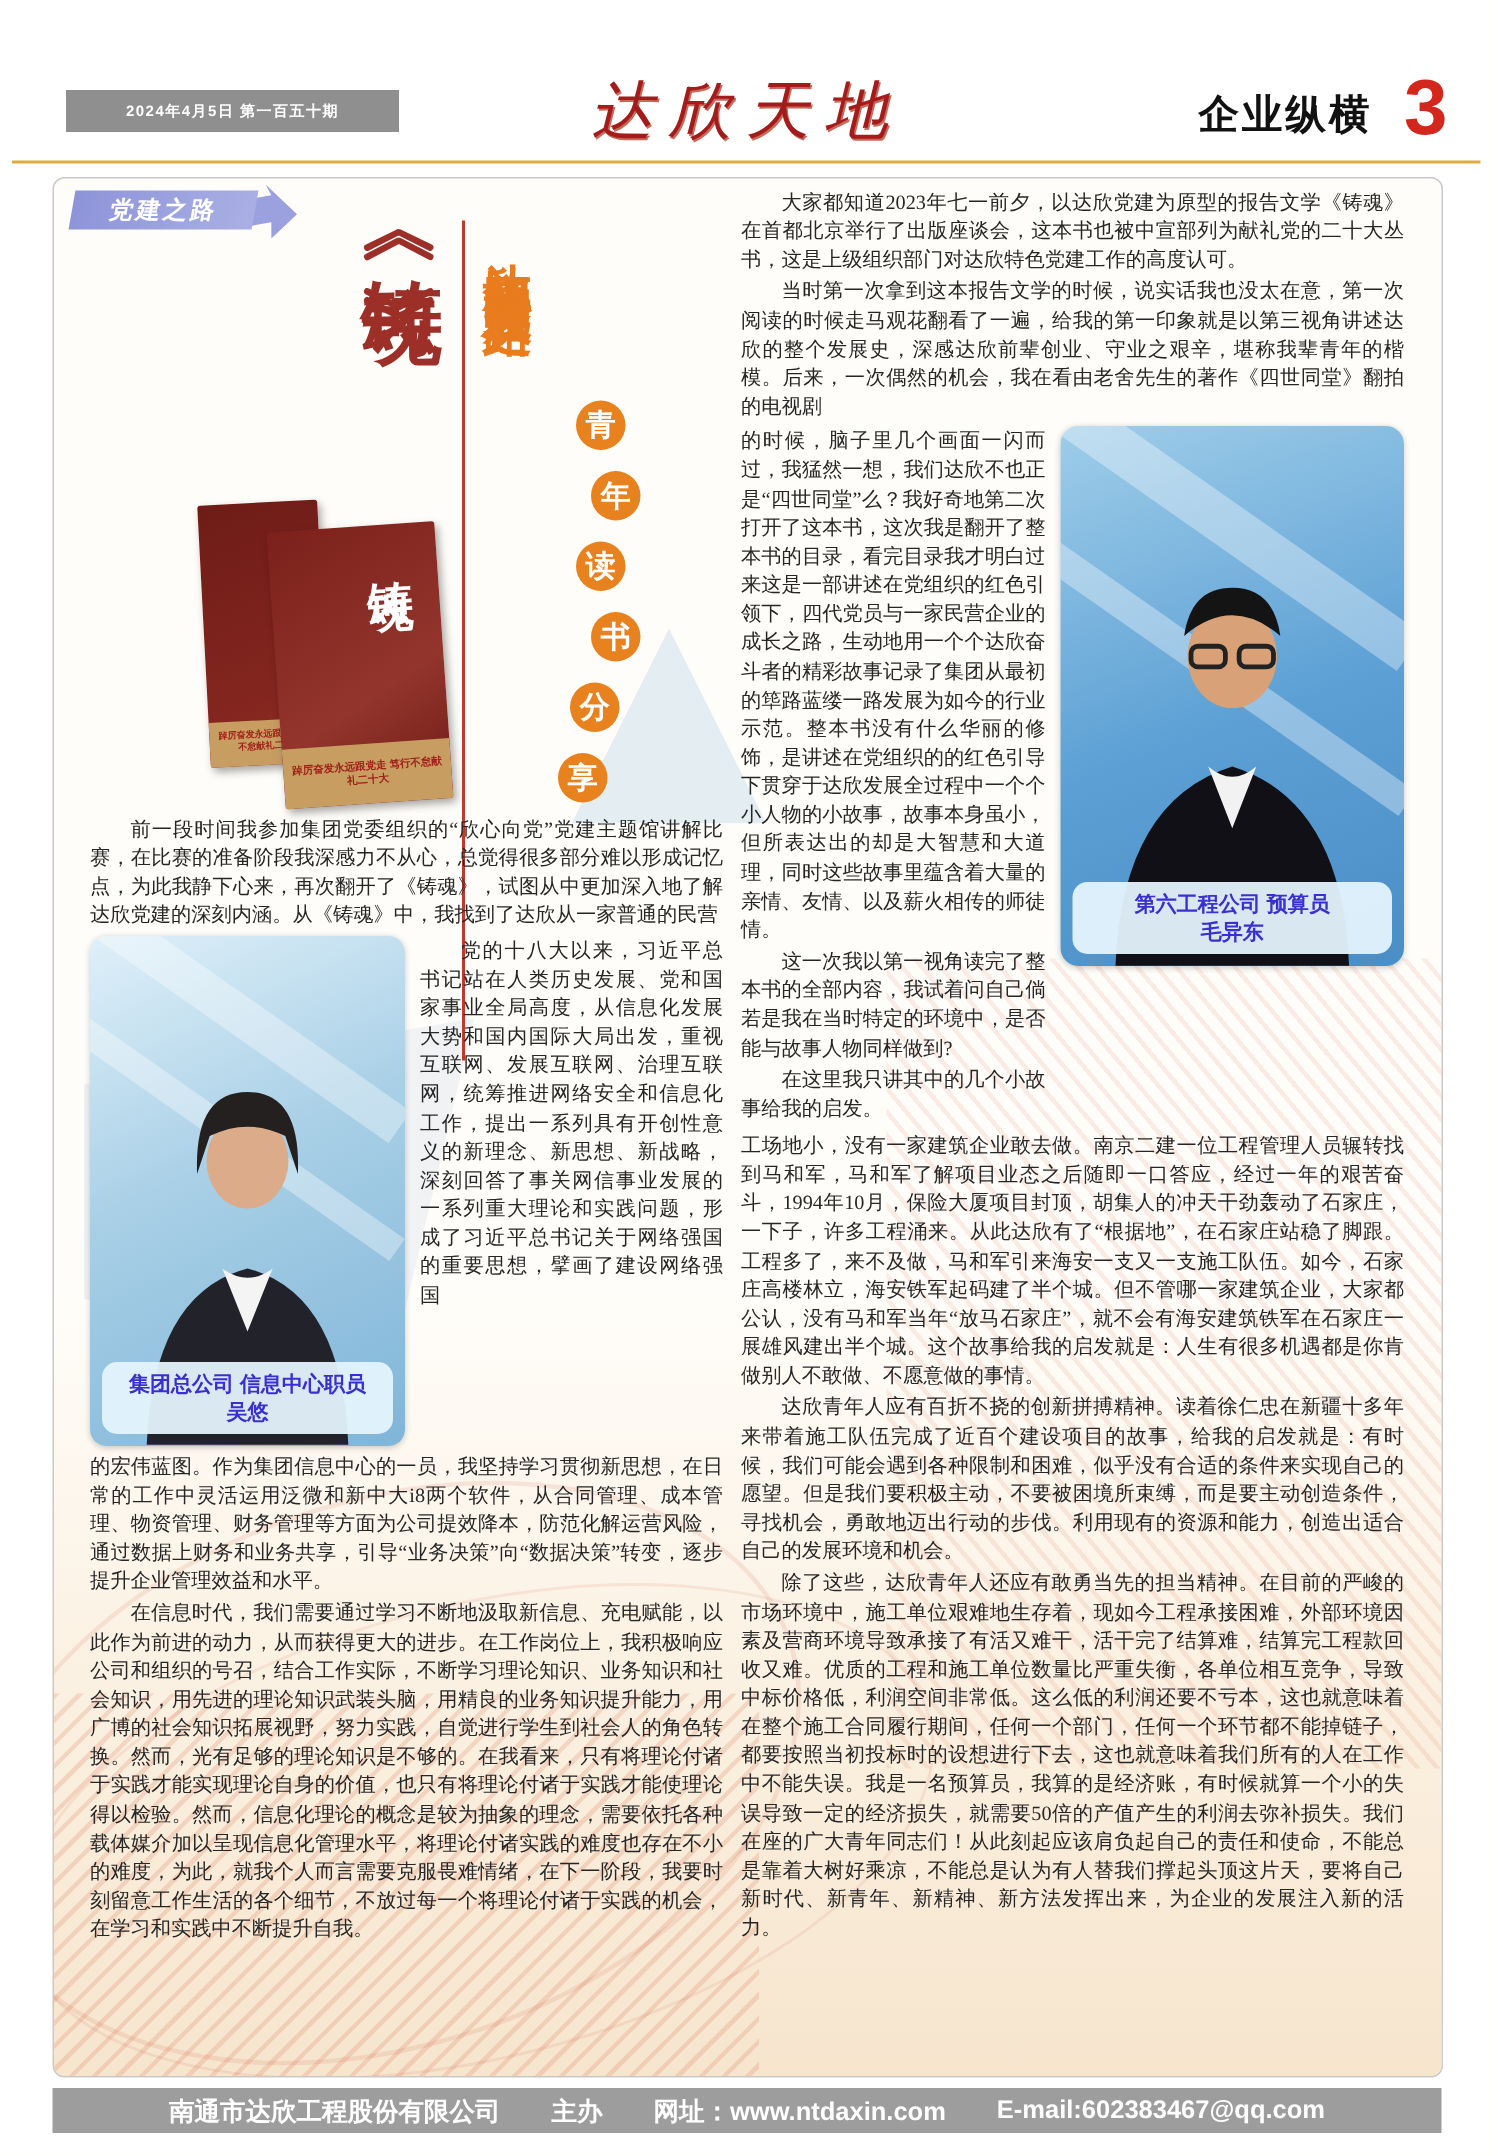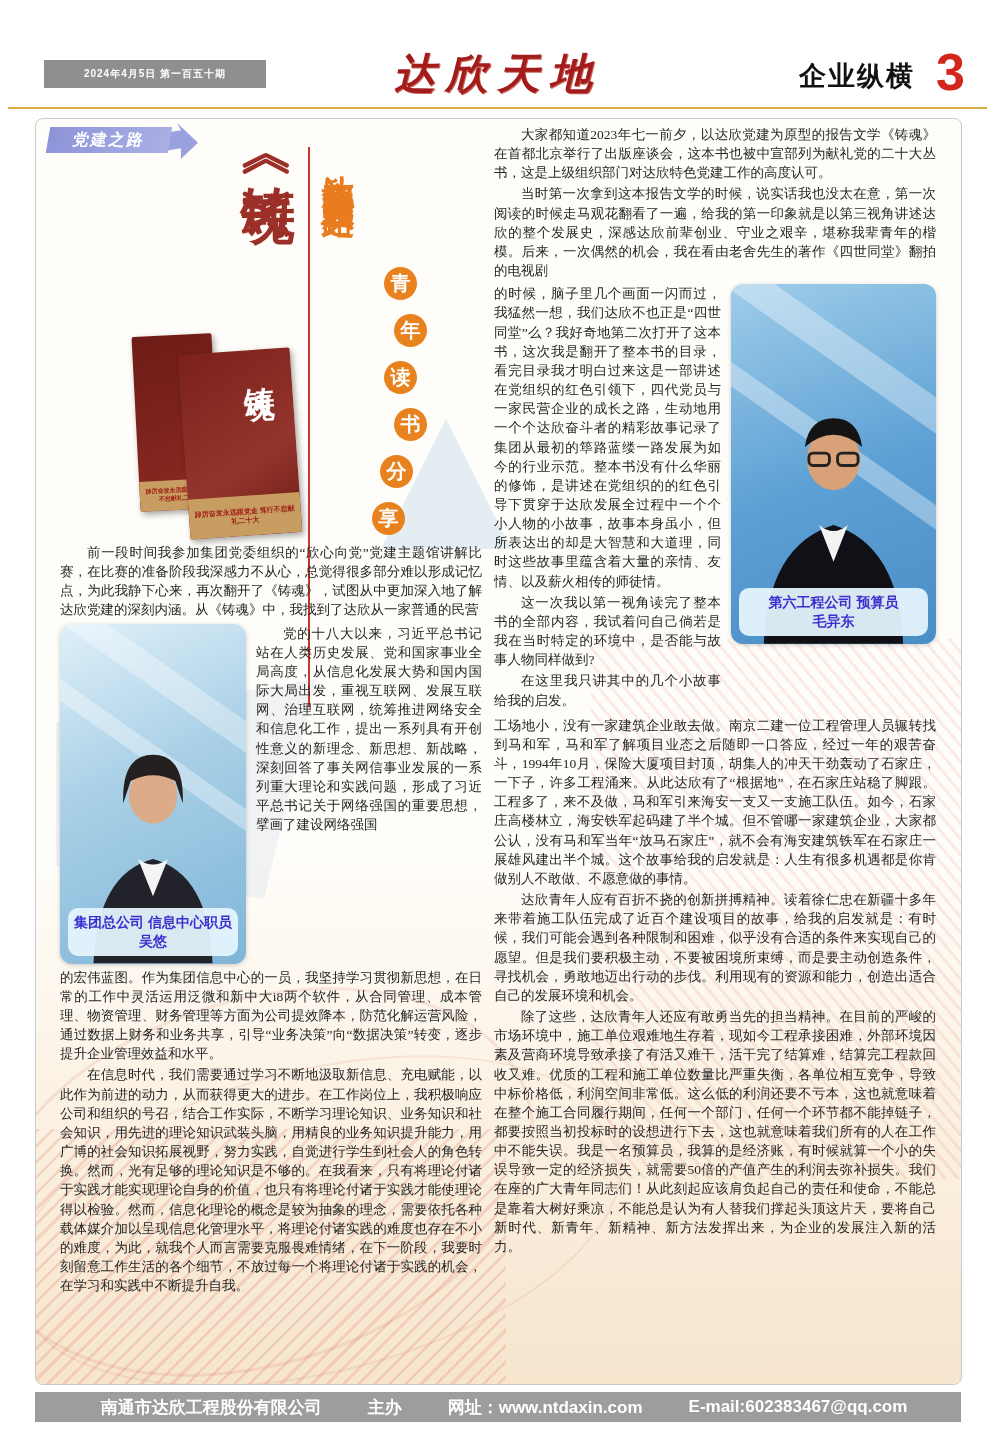--- a/index.html
+++ b/index.html
@@ -5,21 +5,21 @@
   html,body{margin:0;padding:0;}
   body{
     width:995px;height:1437px;position:relative;background:#ffffff;
     font-family:"Liberation Serif","DejaVu Serif",serif;color:#2b2b2b;overflow:hidden;
   }
   
   .date-box{position:absolute;left:44px;top:60px;width:222px;height:28px;background:#8f8f8f;
     color:#ffffff;font-family:"Liberation Sans",sans-serif;font-weight:bold;font-size:10px;
     display:flex;align-items:center;justify-content:center;letter-spacing:1px;}
   .masthead{position:absolute;left:0;right:0;top:46px;text-align:center;
-    font-size:42px;font-weight:bold;font-style:italic;color:#a31b1b;letter-spacing:10px;
+    font-size:42px;font-weight:normal;font-style:italic;color:#a31b1b;letter-spacing:10px;
     font-family:"DejaVu Serif",serif;text-shadow:1px 1px 0 #c86a5a;}
   .section-name{position:absolute;right:80px;top:58px;font-size:27px;font-weight:bold;color:#111;
     font-family:"Liberation Sans",sans-serif;letter-spacing:2px;margin-left:22px;}
   .page-num{position:absolute;right:30px;top:42px;font-size:52px;font-weight:bold;color:#d3261c;
     font-family:"Liberation Sans",sans-serif;}
   .header-rule{position:absolute;left:8px;right:8px;top:107px;height:2px;background:#ddad45;}
 
   
   .main{position:absolute;left:35px;top:118px;width:925px;height:1265px;background:#fffdf9;
     border:1px solid #c9c9c9;border-radius:8px;overflow:hidden;}
@@ -82,34 +82,34 @@
   .col{position:absolute;font-size:13.5px;line-height:1.42;text-align:justify;color:#262626;}
   .col p{margin:0 0 2px 0;}
   .col .indent{text-indent:2em;}
   .col-left{left:24px;top:424px;width:422px;}
   .col-right{left:458px;top:6px;width:442px;}
   .wrap-row{display:flex;align-items:flex-start;gap:10px;margin:4px 0;}
   .wrap-text{flex:1;min-width:0;}
 
   
   .photo-frame{position:relative;border-radius:12px;overflow:hidden;flex:0 0 auto;
-    box-shadow:0 1px 4px rgba(0,0,0,.2);}
-  .photo-left{width:186px;height:340px;background:linear-gradient(155deg,#dff0f9 0%,#a8cfe6 45%,#7fb5d8 100%);}
+    box-shadow:0 1px 4px rgba(0,0,0,.2);padding-left:24px;}
+  .photo-left{width:186px;height:340px;background:linear-gradient(155deg,#dff0f9 0%,#a8cfe6 45%,#7fb5d8 100%);border-radius:11px;}
   .photo-right{width:205px;height:360px;background:linear-gradient(160deg,#9fcde9 0%,#5b9fd4 55%,#4a8ec6 100%);}
   .photo-streak{position:absolute;background:rgba(255,255,255,.35);transform:rotate(35deg);}
   .photo-svg{position:absolute;left:0;bottom:0;width:100%;height:88%;}
   .caption{position:absolute;left:8px;right:8px;bottom:8px;background:rgba(228,243,252,.95);
     border-radius:10px;padding:5px 6px;text-align:center;color:#3b2fd0;font-weight:bold;
     font-family:"Liberation Sans",sans-serif;font-size:14px;line-height:1.35;}
 
   
   .footer{position:absolute;left:35px;top:1392px;width:926px;height:30px;background:#9d9d9d;
     color:#ffffff;display:flex;align-items:center;justify-content:center;gap:34px;
     font-family:"Liberation Sans",sans-serif;font-size:17px;font-weight:bold;}
-  .footer span{white-space:nowrap;margin-left:12px;}
+  .footer span{white-space:nowrap;}
 </style>
 </head>
 <body>
 
 <div class="date-box">2024年4月5日 第一百五十期</div>
 <div class="masthead">达欣天地</div>
 <div class="section-name">企业纵横</div>
 <div class="page-num">3</div>
 <div class="header-rule"></div>
 

